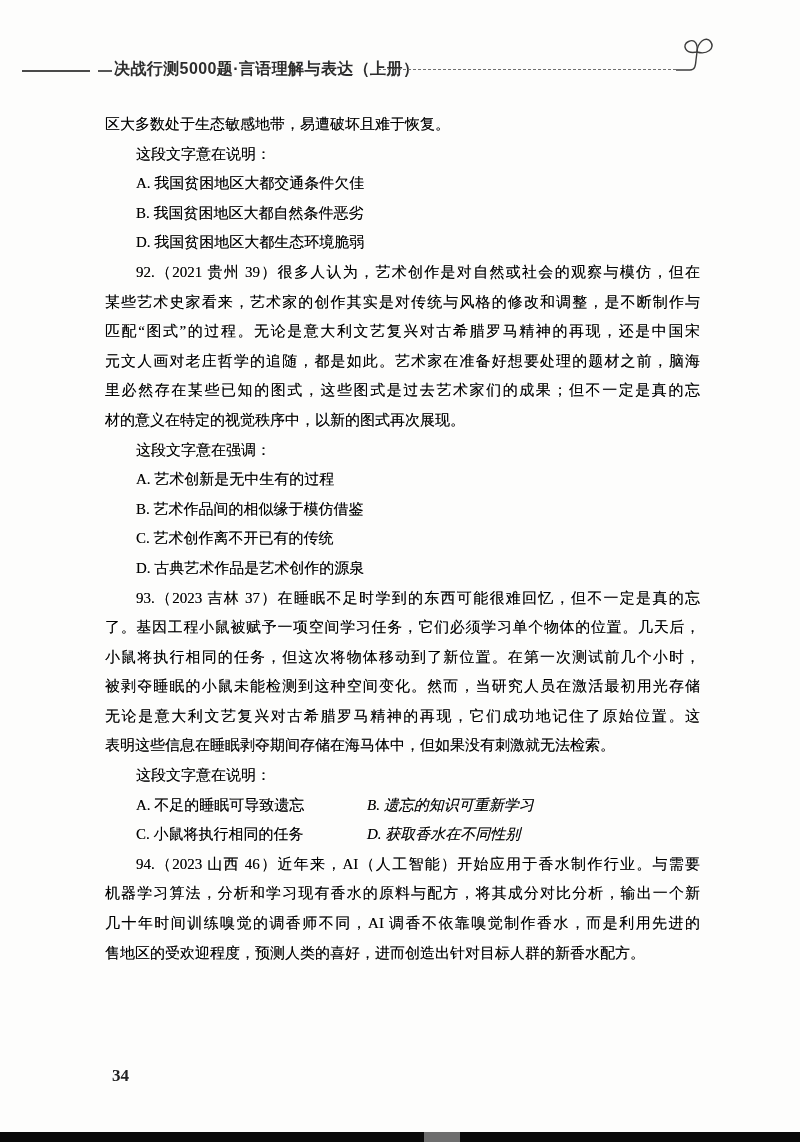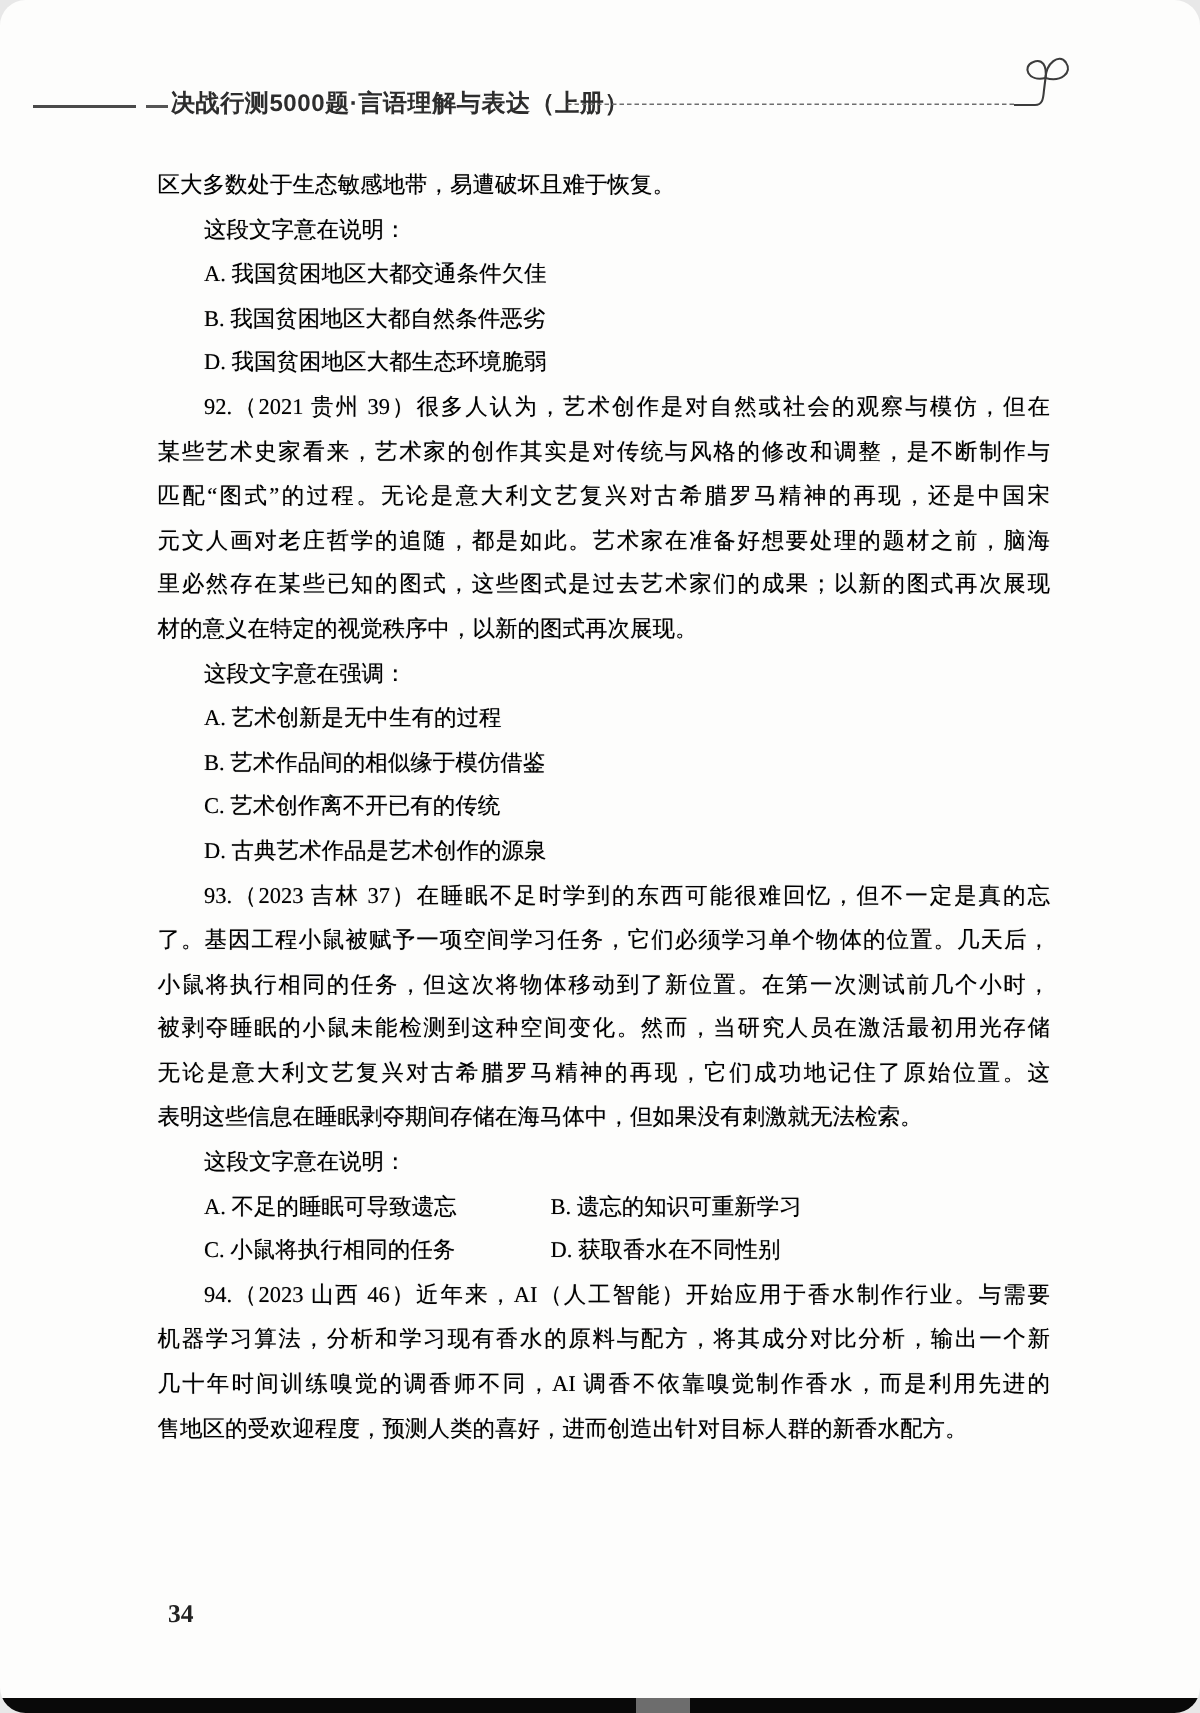--- a/index.html
+++ b/index.html
@@ -4,21 +4,20 @@
 <style>
   html,body{margin:0;padding:0;}
   body{background:#e8e8e8;}
   .page{
     position:relative;
     width:800px;height:1142px;
     background:#fdfdfc;
     overflow:hidden;
     font-family:"Liberation Serif","DejaVu Serif",serif;
     color:#1c1c1c;
-    border-radius:17px;
   }
   
   .rule-left{
     position:absolute;left:22px;top:70px;width:90px;height:2px;
     background:linear-gradient(to right,#4a4a4a 0 76%,transparent 76% 84%,#555 84% 100%);
   }
   .header-title{
     position:absolute;left:114px;top:59px;
     font-family:"Liberation Sans","DejaVu Sans",sans-serif;
     font-weight:bold;font-size:16px;letter-spacing:.4px;color:#2d2d2d;
@@ -38,21 +37,21 @@
     height:29.6px;line-height:29.6px;
     white-space:nowrap;
     text-align:justify;text-align-last:left;text-justify:inter-character;
     color:#000000;
     text-shadow:0 0 .5px rgba(20,20,20,.55);
   }
   .line.fill{white-space:normal;text-align-last:justify;}
   .line.indent{padding-left:31px;}
   .line.cols{position:relative;}
   .line.cols .col-left{padding-left:31px;}
-  .line.cols .col-right{position:absolute;left:262px;top:0;}
+  .line.cols .col-right{position:absolute;left:262px;top:0;font-style:italic;}
   
   .page-number{
     position:absolute;left:112px;top:1066px;
     font-size:17px;font-weight:bold;color:#222;
     font-family:"Liberation Serif","DejaVu Serif",serif;
   }
   .footer-promo{
     position:absolute;left:0;top:1143px;width:800px;
     text-align:center;padding-left:24px;box-sizing:border-box;
     font-family:"Liberation Sans","DejaVu Sans",sans-serif;
@@ -85,21 +84,21 @@
   <div class="body-text">
       <div class="line">区大多数处于生态敏感地带，易遭破坏且难于恢复。</div>
       <div class="line indent">这段文字意在说明：</div>
       <div class="line indent">A. 我国贫困地区大都交通条件欠佳</div>
       <div class="line indent">B. 我国贫困地区大都自然条件恶劣</div>
       <div class="line indent">D. 我国贫困地区大都生态环境脆弱</div>
       <div class="line indent fill">92.（2021 贵州 39）很多人认为，艺术创作是对自然或社会的观察与模仿，但在</div>
       <div class="line fill">某些艺术史家看来，艺术家的创作其实是对传统与风格的修改和调整，是不断制作与</div>
       <div class="line fill">匹配“图式”的过程。无论是意大利文艺复兴对古希腊罗马精神的再现，还是中国宋</div>
       <div class="line fill">元文人画对老庄哲学的追随，都是如此。艺术家在准备好想要处理的题材之前，脑海</div>
-      <div class="line fill">里必然存在某些已知的图式，这些图式是过去艺术家们的成果；以新的图式再次展现</div>
+      <div class="line fill">里必然存在某些已知的图式，这些图式是过去艺术家们的成果；但不一定是真的忘</div>
       <div class="line">材的意义在特定的视觉秩序中，以新的图式再次展现。</div>
       <div class="line indent">这段文字意在强调：</div>
       <div class="line indent">A. 艺术创新是无中生有的过程</div>
       <div class="line indent">B. 艺术作品间的相似缘于模仿借鉴</div>
       <div class="line indent">C. 艺术创作离不开已有的传统</div>
       <div class="line indent">D. 古典艺术作品是艺术创作的源泉</div>
       <div class="line indent fill">93.（2023 吉林 37）在睡眠不足时学到的东西可能很难回忆，但不一定是真的忘</div>
       <div class="line fill">了。基因工程小鼠被赋予一项空间学习任务，它们必须学习单个物体的位置。几天后，</div>
       <div class="line fill">小鼠将执行相同的任务，但这次将物体移动到了新位置。在第一次测试前几个小时，</div>
       <div class="line fill">被剥夺睡眠的小鼠未能检测到这种空间变化。然而，当研究人员在激活最初用光存储</div>

